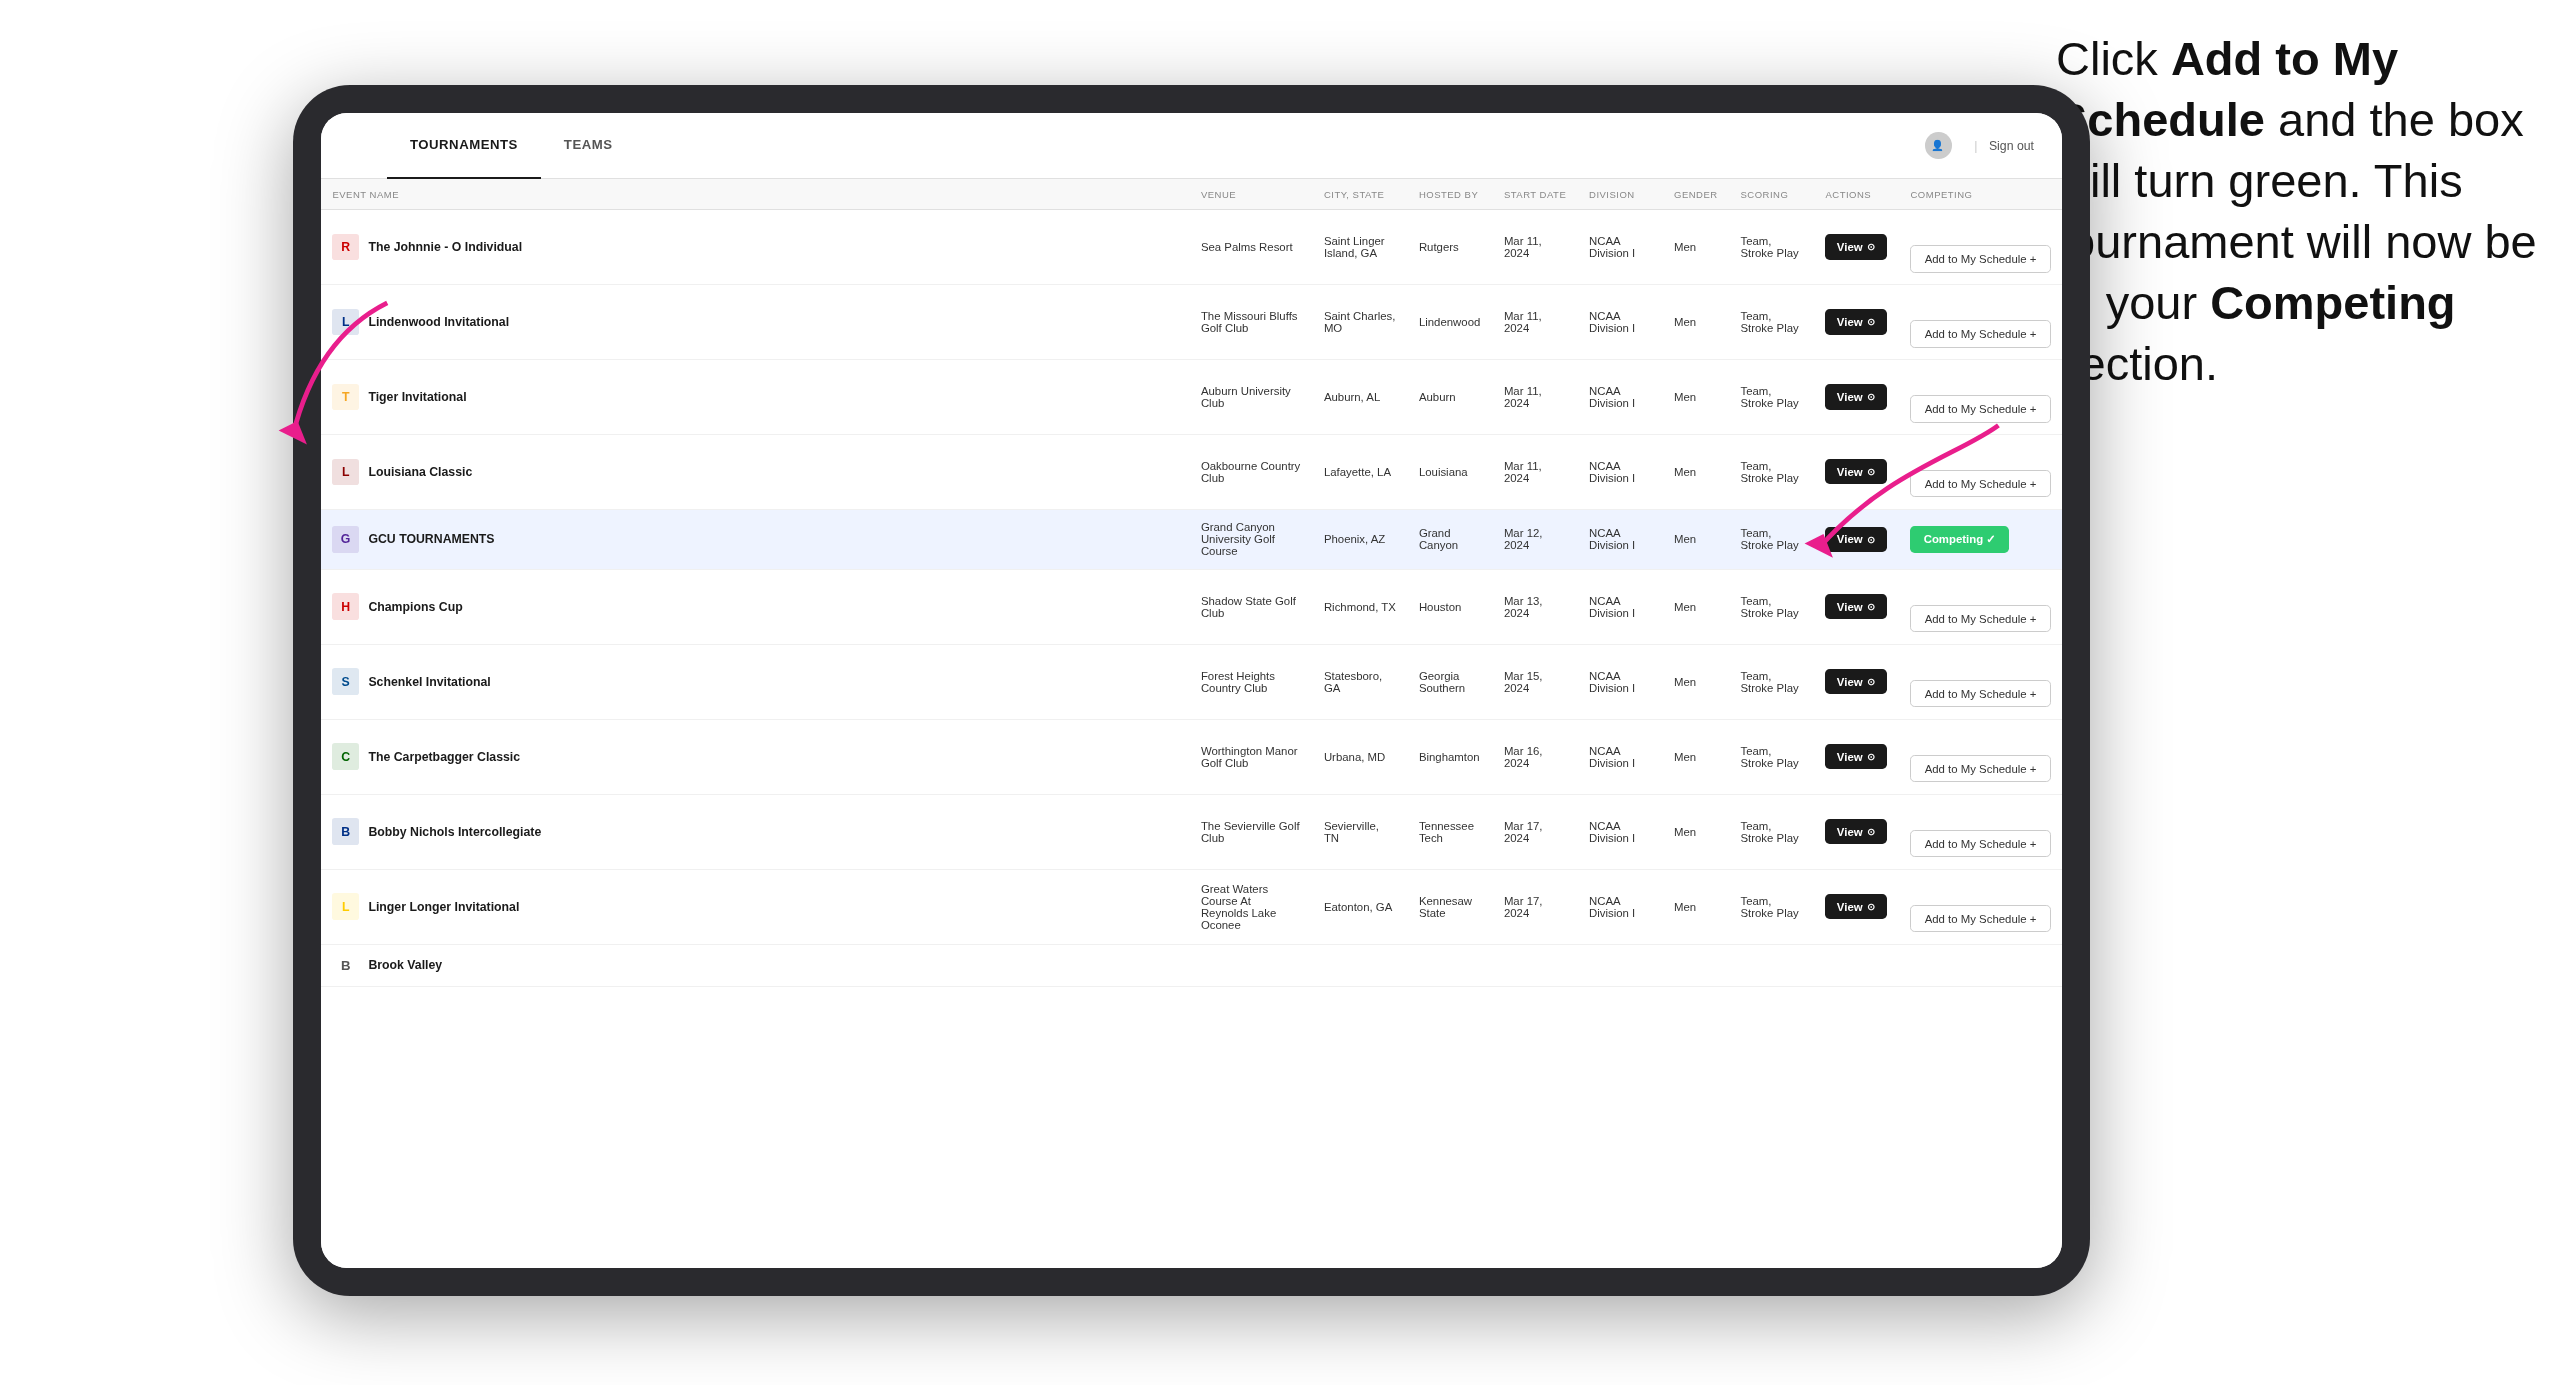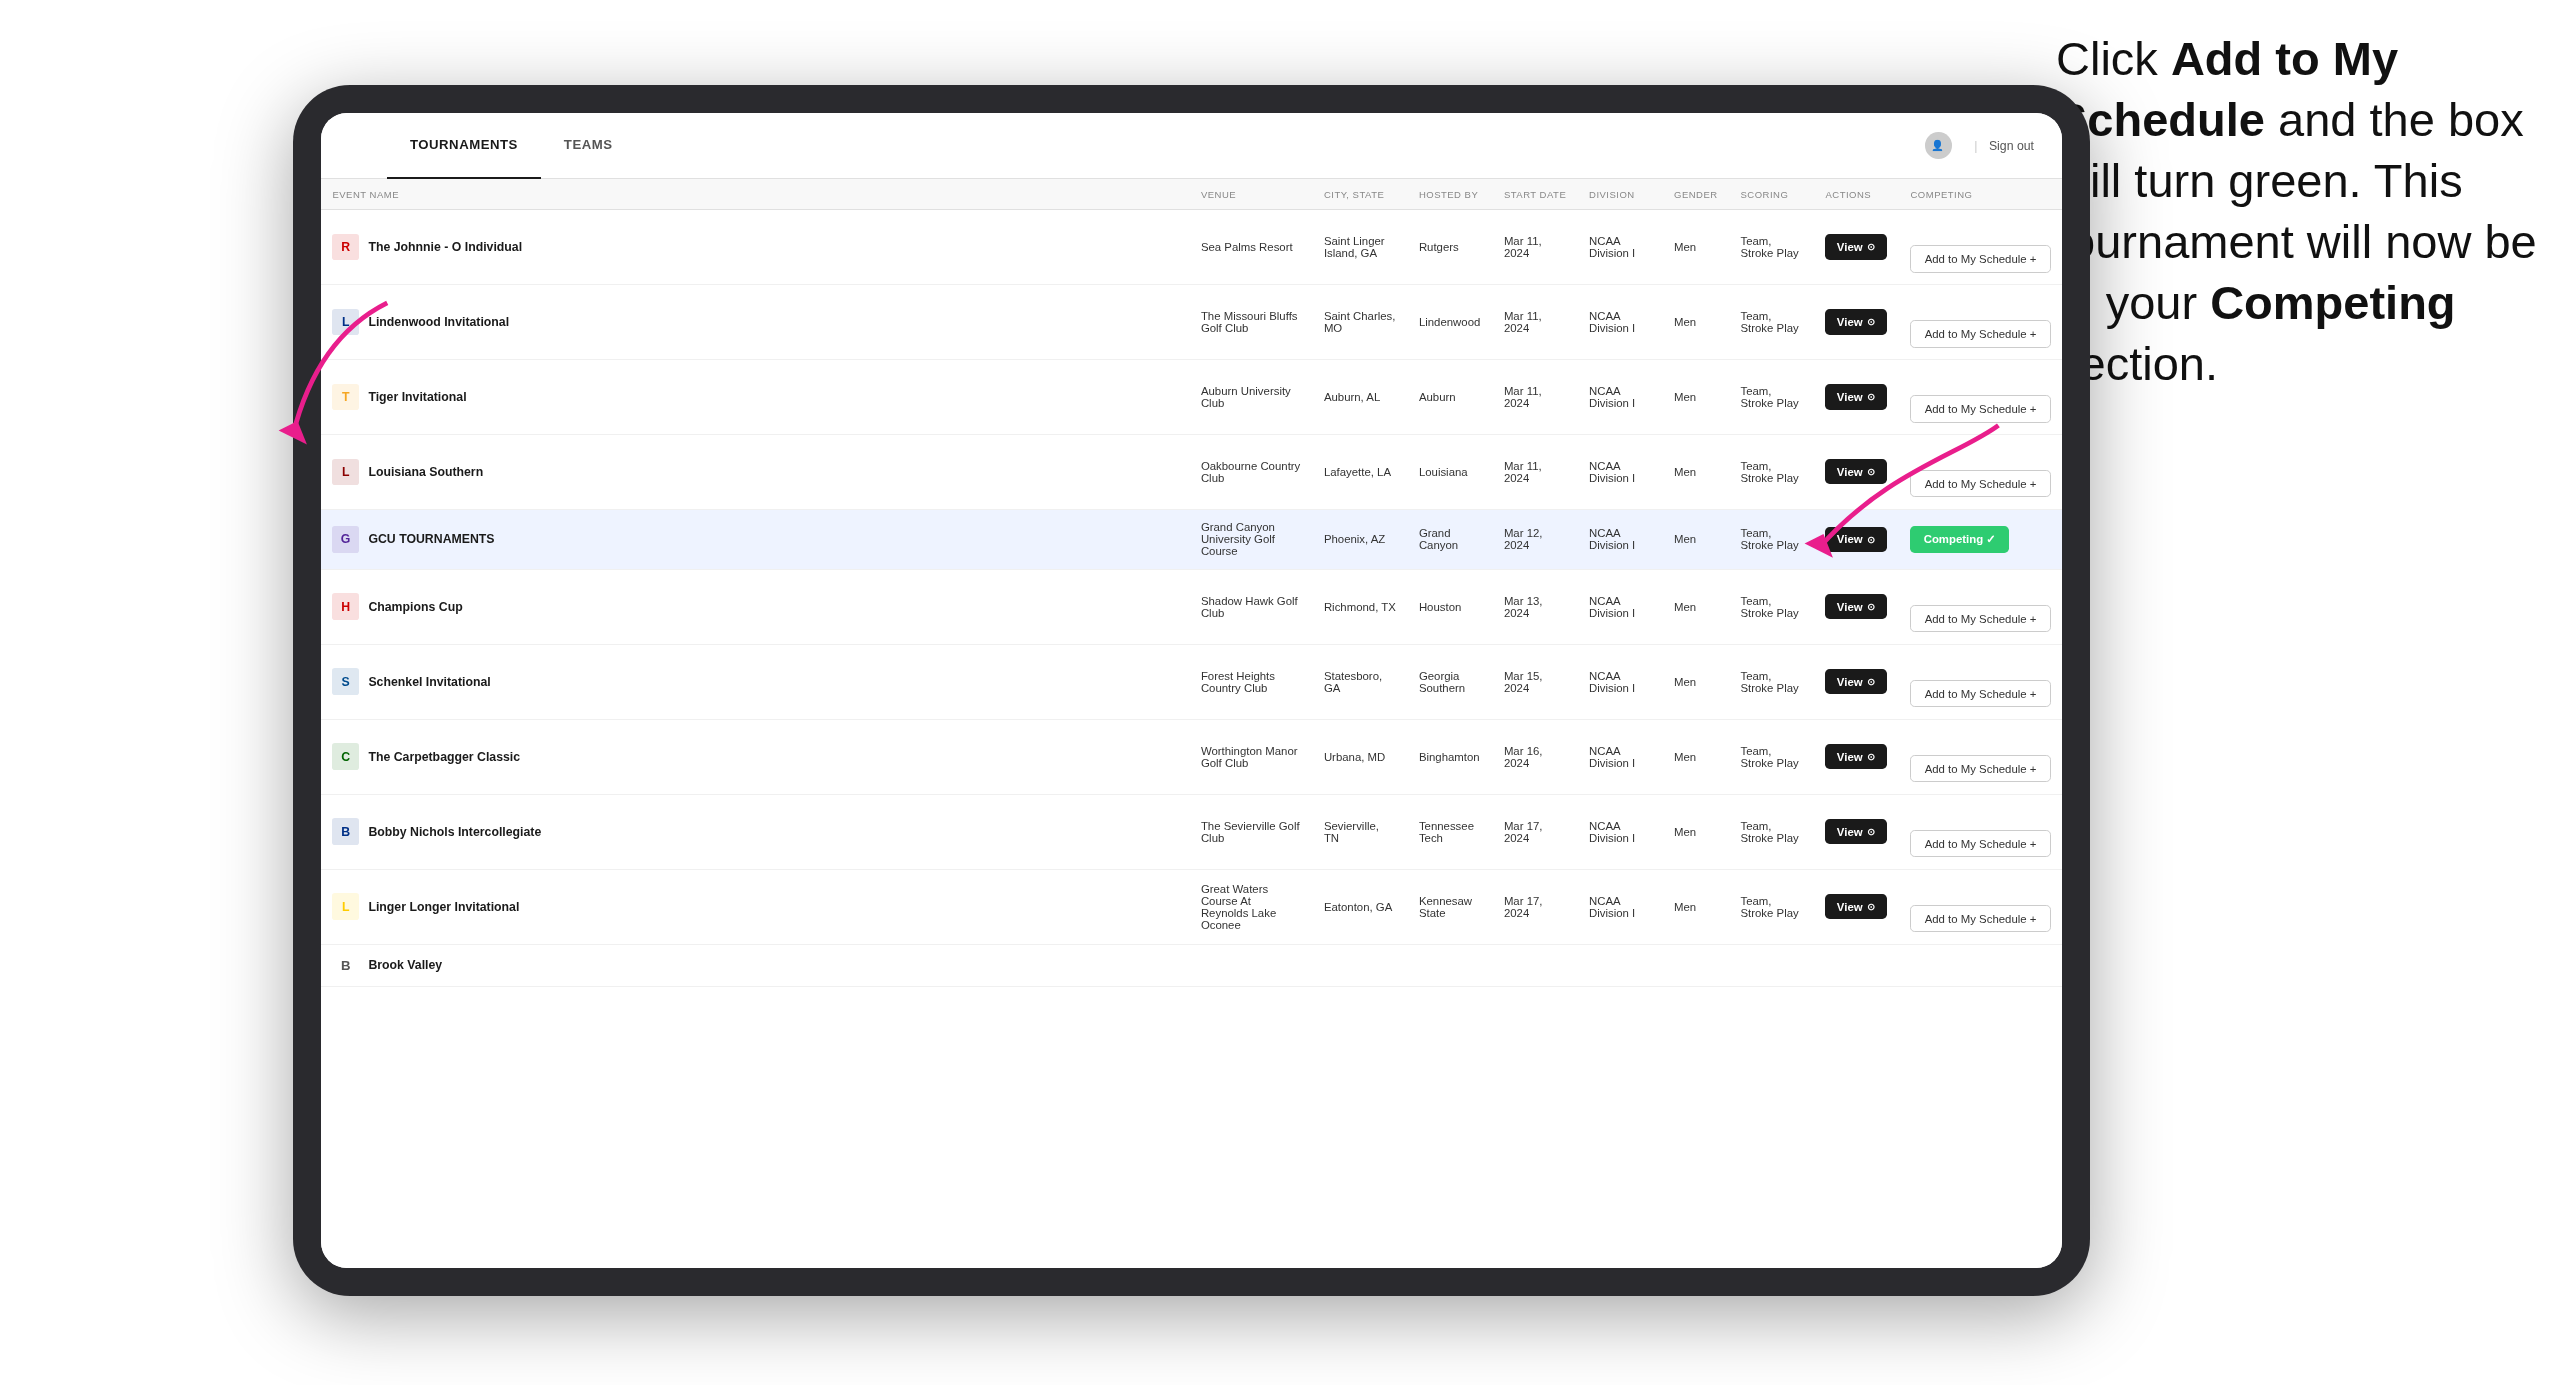--- a/index.html
+++ b/index.html
@@ -384,21 +384,21 @@
       <button class="view-btn">View <span style="font-size:9.5px;">⊙</span></button>
     </td>
     <td class="competing-cell col-competing">
       <button class="add-schedule-btn">Add to My Schedule +</button>
     </td>
   </tr>
             <tr>
     <td>
       <div class="event-name-cell">
         <div class="team-logo" style="background:#8B000020; color:#8B0000; font-size:12.3px;">L</div>
-        <span>Louisiana Southern</span>
+        <span>Louisiana Classic</span>
       </div>
     </td>
     <td class="col-venue">Oakbourne Country Club</td>
     <td class="col-city">Lafayette, LA</td>
     <td class="col-hosted">Louisiana</td>
     <td class="col-date">Mar 11, 2024</td>
     <td class="col-division">NCAA Division I</td>
     <td class="col-gender">Men</td>
     <td class="col-scoring">Team, Stroke Play</td>
     <td class="actions-cell col-actions">
@@ -429,21 +429,21 @@
       <button class="competing-btn">Competing ✓</button>
     </td>
   </tr>
             <tr>
     <td>
       <div class="event-name-cell">
         <div class="team-logo" style="background:#cc000020; color:#cc0000; font-size:12.3px;">H</div>
         <span>Champions Cup</span>
       </div>
     </td>
-    <td class="col-venue">Shadow Hawk Golf Club</td>
+    <td class="col-venue">Shadow State Golf Club</td>
     <td class="col-city">Richmond, TX</td>
     <td class="col-hosted">Houston</td>
     <td class="col-date">Mar 13, 2024</td>
     <td class="col-division">NCAA Division I</td>
     <td class="col-gender">Men</td>
     <td class="col-scoring">Team, Stroke Play</td>
     <td class="actions-cell col-actions">
       <button class="view-btn">View <span style="font-size:9.5px;">⊙</span></button>
     </td>
     <td class="competing-cell col-competing">

